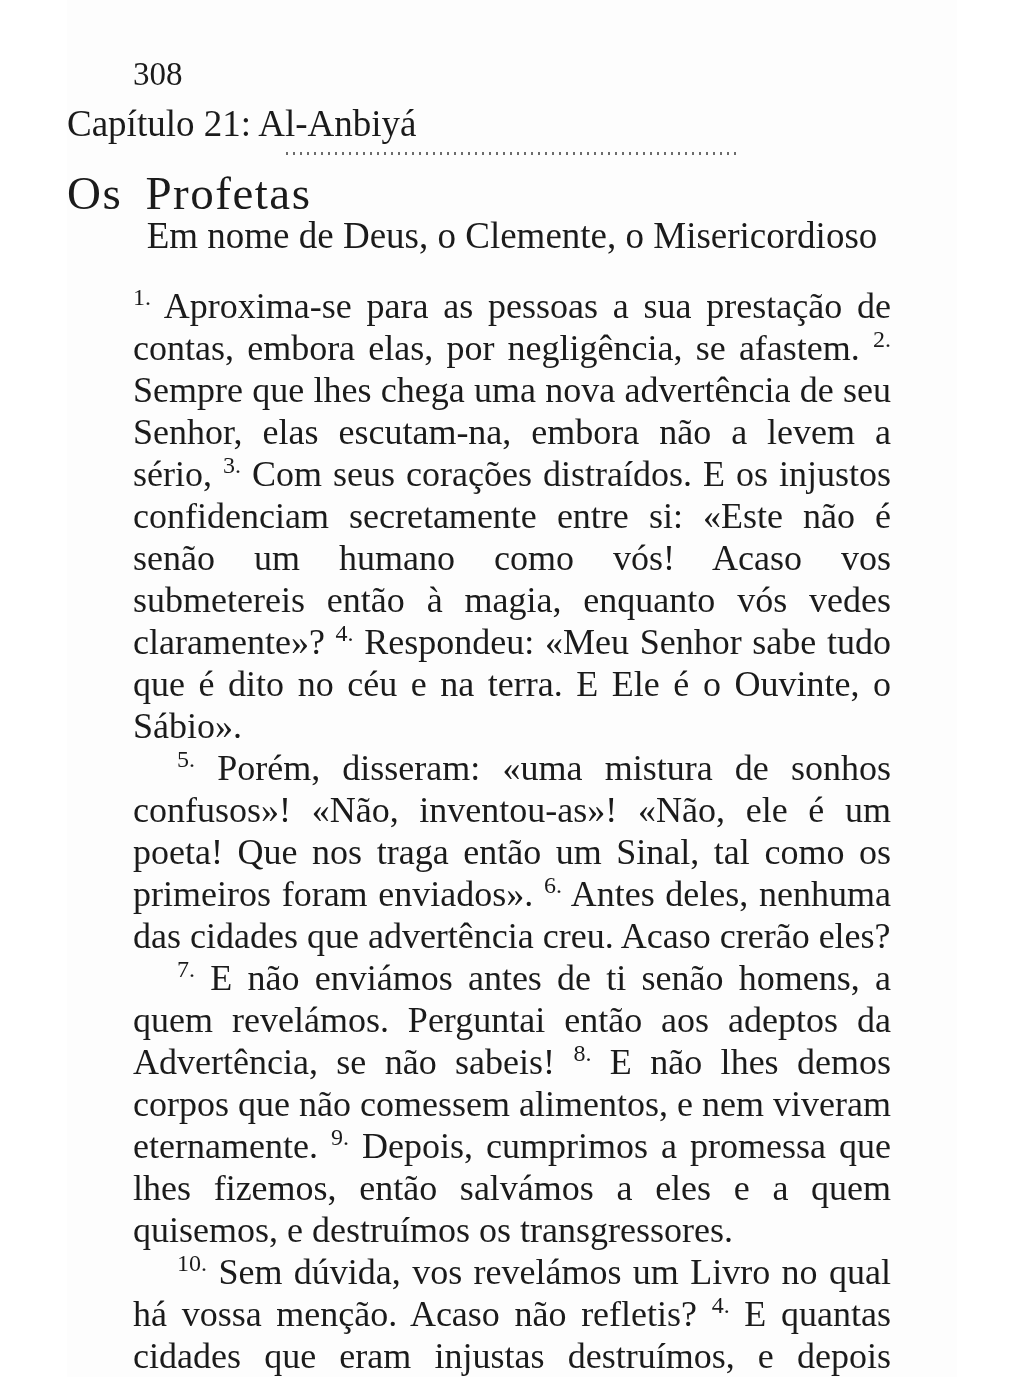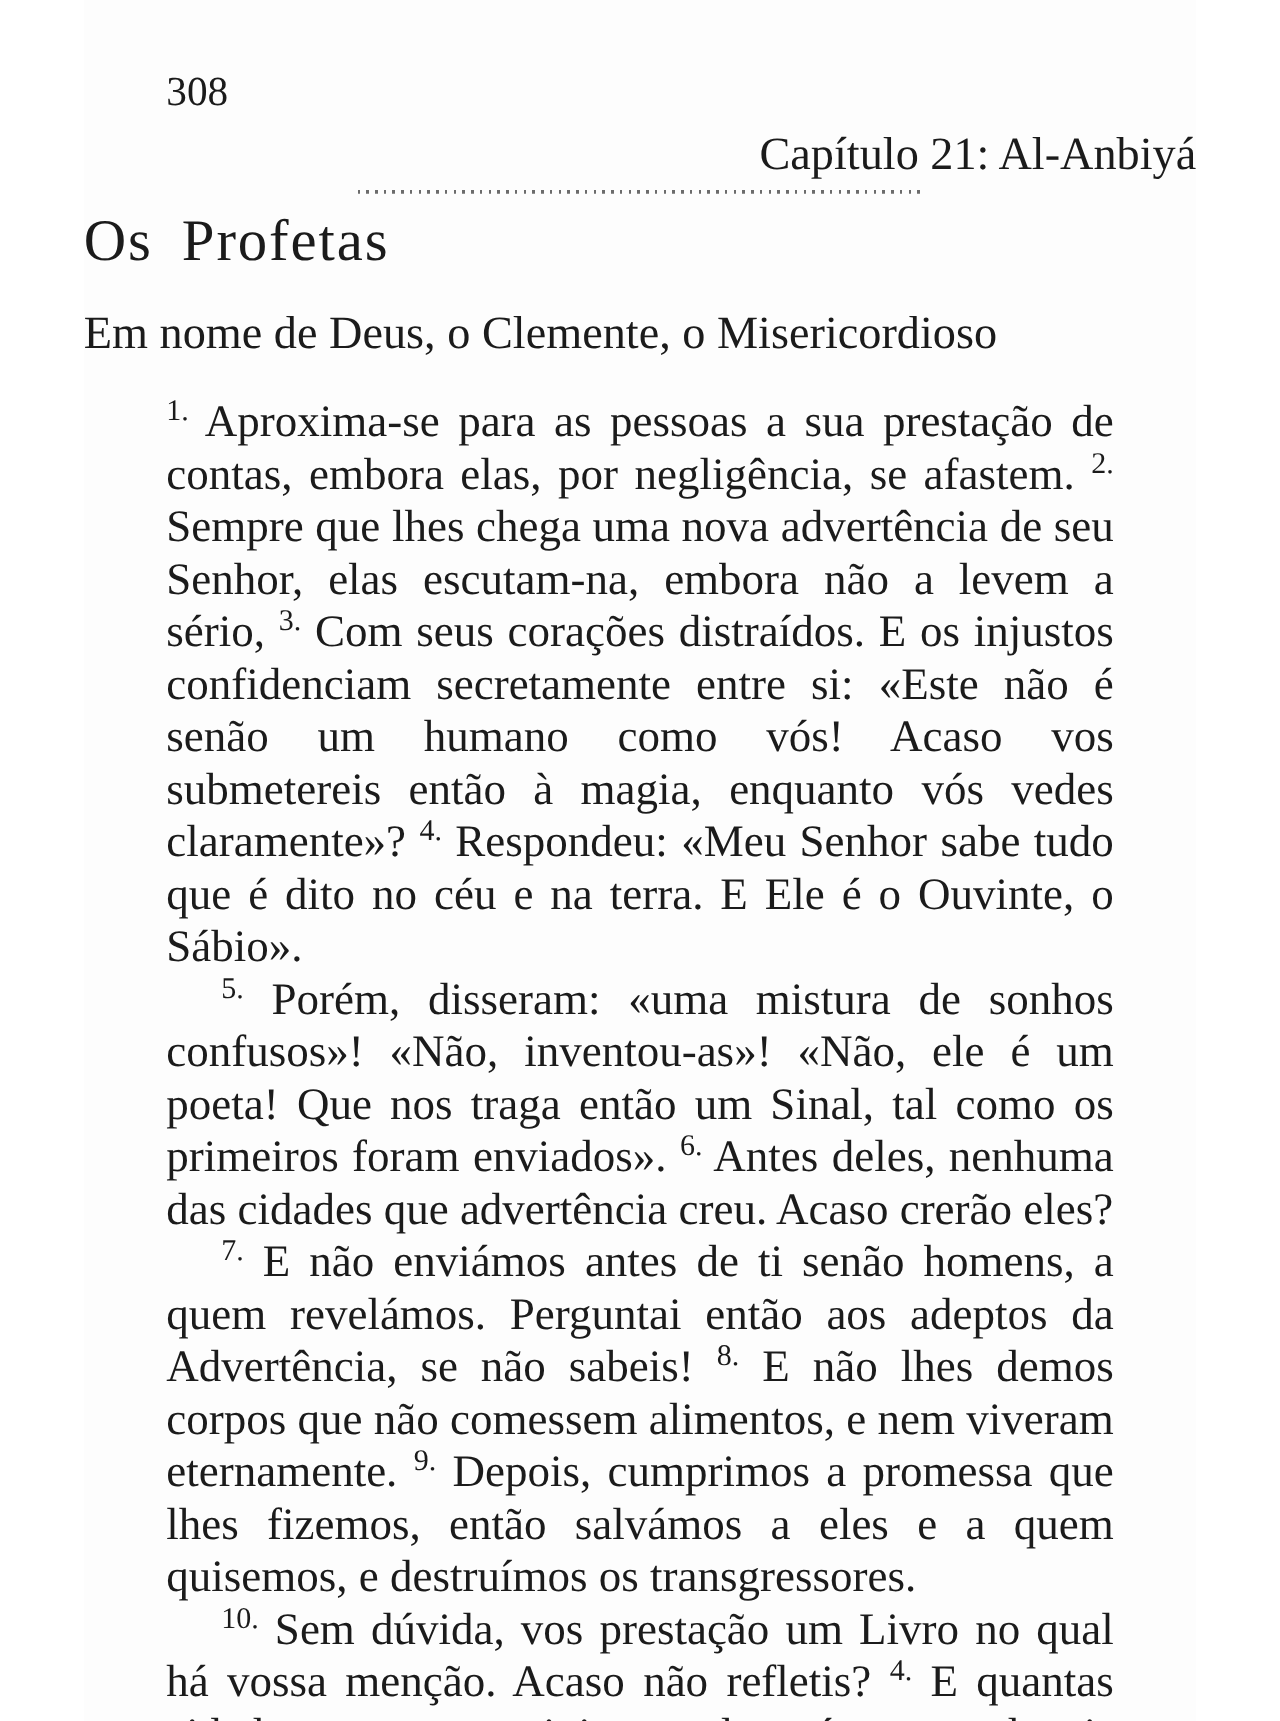--- a/index.html
+++ b/index.html
@@ -24,21 +24,21 @@
 
   .page-number {
     position: absolute;
     top: 58px;
     left: 66px;
     font-size: 33px;
     line-height: 1;
   }
 
   .chapter-heading {
-    text-align: right;
+    text-align: left;
     font-size: 37px;
     line-height: 1;
     margin-top: 47px;
   }
 
   .dotted-rule {
     width: 452px;
     height: 3px;
     margin: 10px auto 0;
     background-image: repeating-linear-gradient(
@@ -52,23 +52,23 @@
     text-align: left;
     font-size: 47px;
     font-weight: normal;
     line-height: 1;
     letter-spacing: 1.5px;
     word-spacing: 10px;
     margin-top: 15px;
   }
 
   .bismillah {
+    text-align: center;
     font-size: 37px;
     line-height: 1;
-    margin-top: 31px;
   }
 
   .body-text {
     margin: 31px 66px 0 66px;
     font-size: 36px;
     line-height: 42px;
     text-align: justify;
     text-justify: inter-word;
   }
 
@@ -96,16 +96,16 @@
   <div class="dotted-rule"></div>
 
   <h1 class="title">Os Profetas</h1>
 
   <div class="bismillah">Em nome de Deus, o Clemente, o Misericordioso</div>
 
   <div class="body-text">
     <p class="para"><sup class="vn">1.</sup><span> Aproxima-se para as pessoas a sua prestação de contas, embora elas, por negligência, se afastem. </span><sup class="vn">2.</sup><span> Sempre que lhes chega uma nova advertência de seu Senhor, elas escutam-na, embora não a levem a sério, </span><sup class="vn">3.</sup><span> Com seus corações distraídos. E os injustos confidenciam secretamente entre si: «Este não é senão um humano como vós! Acaso vos submetereis então à magia, enquanto vós vedes claramente»? </span><sup class="vn">4.</sup><span> Respondeu: «Meu Senhor sabe tudo que é dito no céu e na terra. E Ele é o Ouvinte, o Sábio».</span></p>
     <p class="para indent"><sup class="vn">5.</sup><span> Porém, disseram: «uma mistura de sonhos confusos»! «Não, inventou-as»! «Não, ele é um poeta! Que nos traga então um Sinal, tal como os primeiros foram enviados». </span><sup class="vn">6.</sup><span> Antes deles, nenhuma das cidades que advertência creu. Acaso crerão eles?</span></p>
     <p class="para indent"><sup class="vn">7.</sup><span> E não enviámos antes de ti senão homens, a quem revelámos. Perguntai então aos adeptos da Advertência, se não sabeis! </span><sup class="vn">8.</sup><span> E não lhes demos corpos que não comessem alimentos, e nem viveram eternamente. </span><sup class="vn">9.</sup><span> Depois, cumprimos a promessa que lhes fizemos, então salvámos a eles e a quem quisemos, e destruímos os transgressores.</span></p>
-    <p class="para indent"><sup class="vn">10.</sup><span> Sem dúvida, vos prestação um Livro no qual há vossa menção. Acaso não refletis? </span><sup class="vn">4.</sup><span> E quantas cidades que eram injustas destruímos, e depois quem criámos outros povos!</span></p>
+    <p class="para indent"><sup class="vn">10.</sup><span> Sem dúvida, vos revelámos um Livro no qual há vossa menção. Acaso não refletis? </span><sup class="vn">4.</sup><span> E quantas cidades que eram injustas destruímos, e depois quem criámos outros povos!</span></p>
   </div>
 
 </div>
 
 </body></html>

